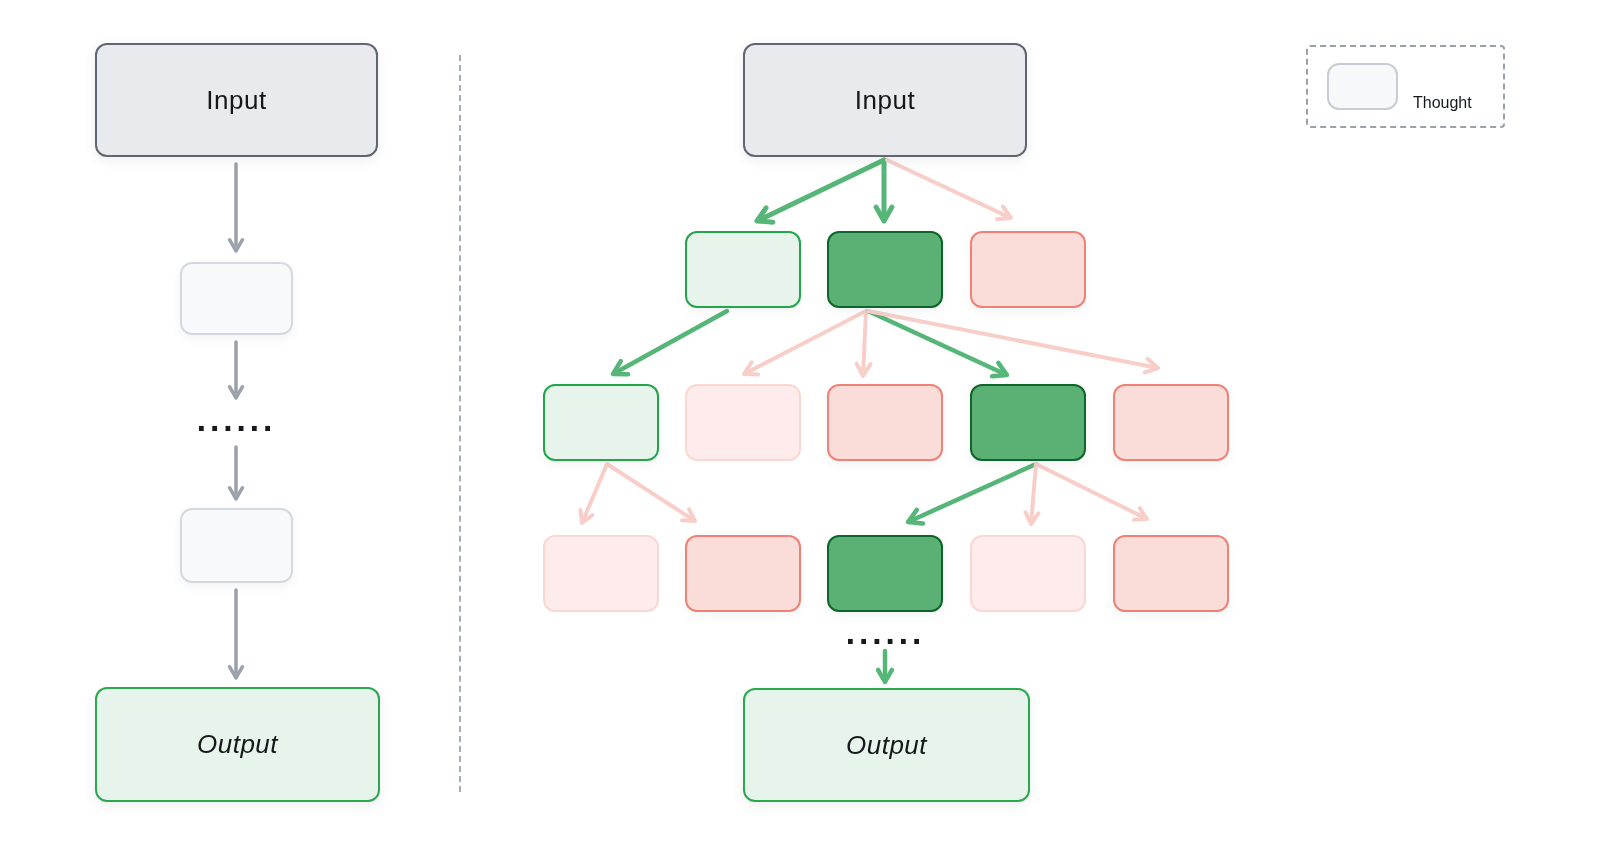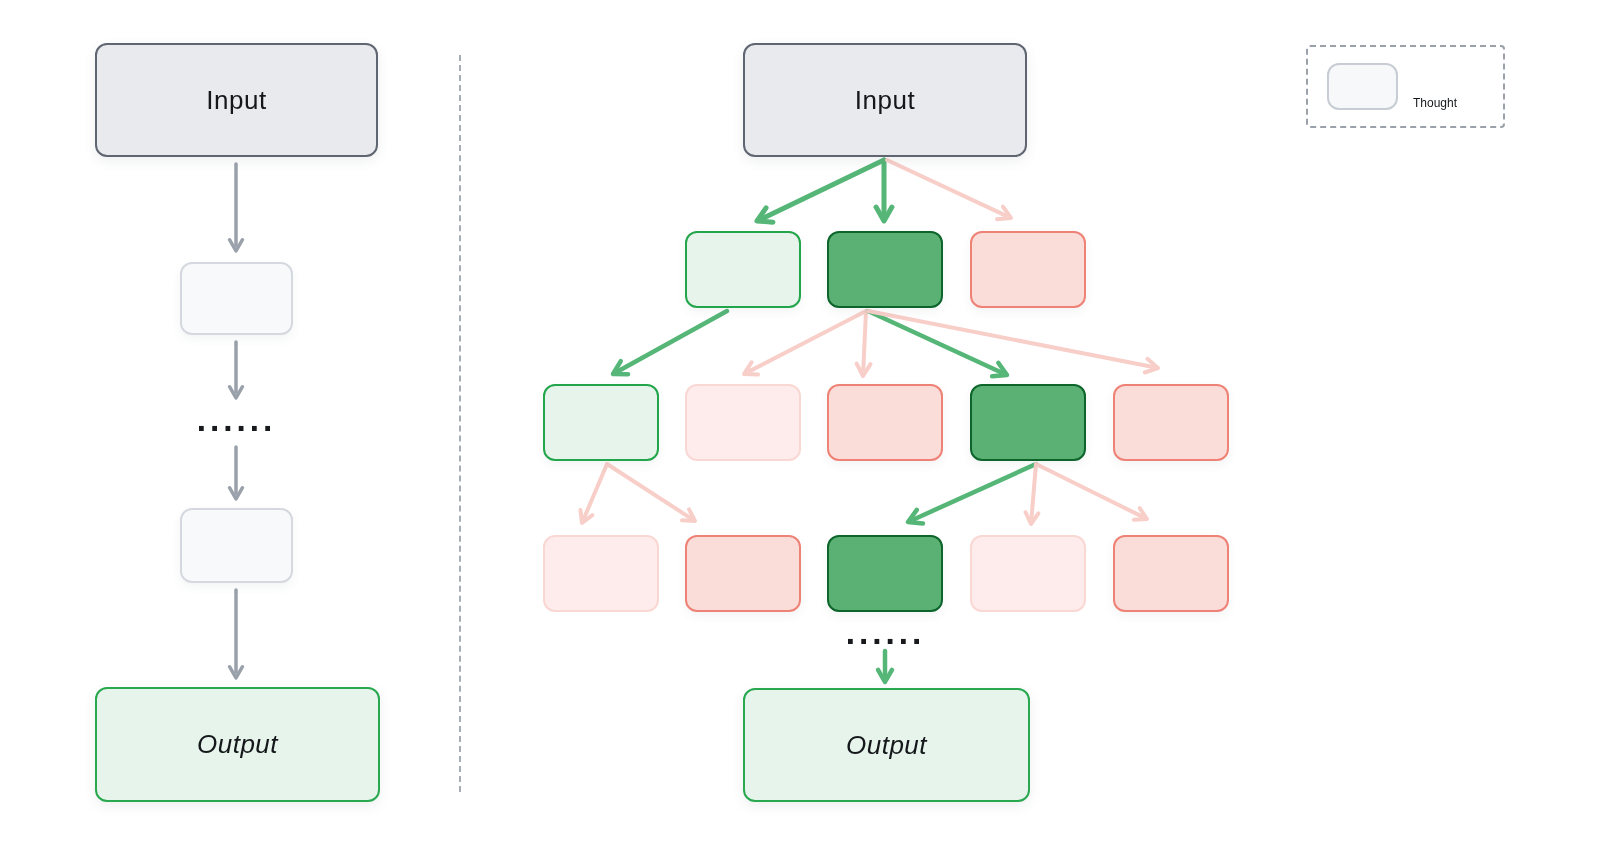--- a/index.html
+++ b/index.html
@@ -96,21 +96,21 @@
   .legend-swatch {
     width: 71px;
     height: 47px;
     border-radius: 12px;
     background: var(--legend-swatch-fill);
     border: 2px solid var(--legend-swatch-border);
     box-sizing: border-box;
   }
   .legend-label {
     margin-left: 15px;
-    font-size: 12px;
+    font-size: 16px;
     font-weight: 500;
     color: var(--text);
     margin-top: 32px;
   }
 </style>
 </head>
 <body>
 
 <div id="canvas" style="--background: #ffffff; --text: #15181b; --input-fill: #e8eaed; --input-border: #5f6672; --plain-fill: #f8f9fb; --plain-border: #d5d9df; --output-fill: #e7f4ec; --output-border: #2aa850; --light-green-fill: #e7f4eb; --light-green-border: #23a64b; --solid-green-fill: #5ab173; --solid-green-border: #0e652b; --pink-fill: #fadcd8; --pink-border: #ef8276; --faded-pink-fill: #fdeceb; --faded-pink-border: #f9d8d4; --arrow-gray: #9aa1aa; --arrow-green: #55b677; --arrow-pink: #f8cec9; --divider: #a7adb5; --legend-border: #9ba1a9; --legend-swatch-fill: #f7f8fa; --legend-swatch-border: #c8cdd5; --dots: #17191c;">
 

